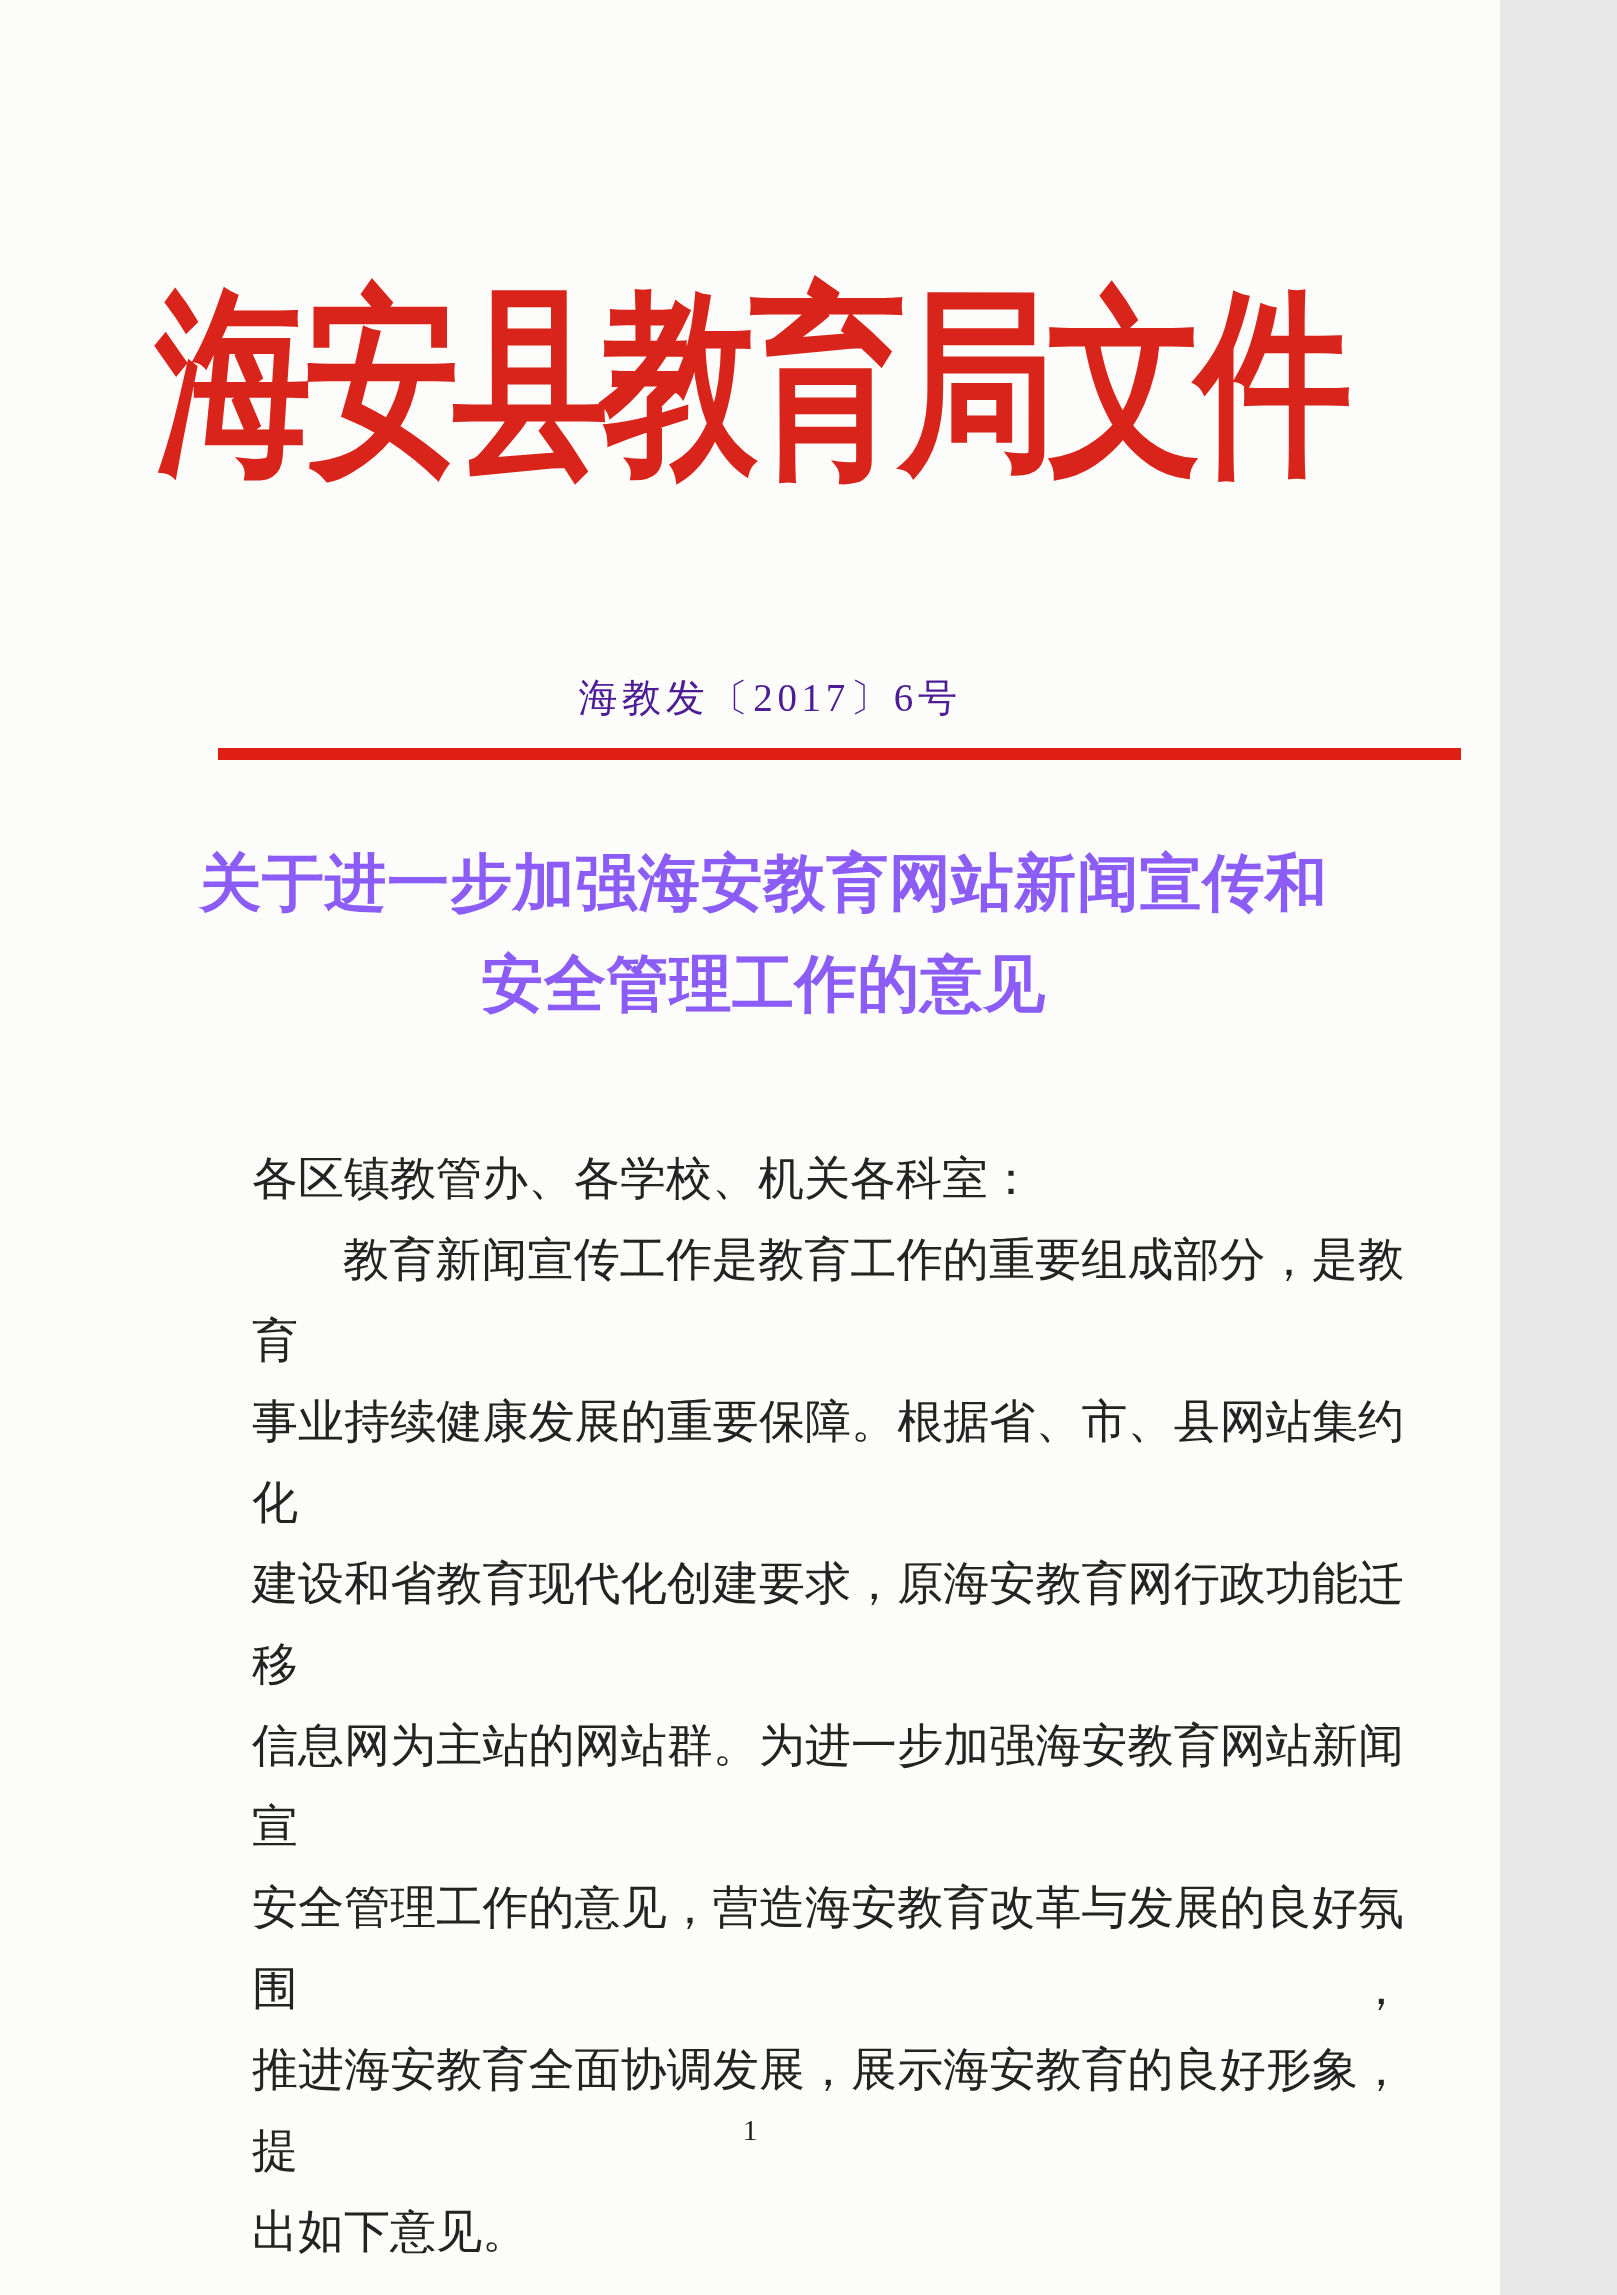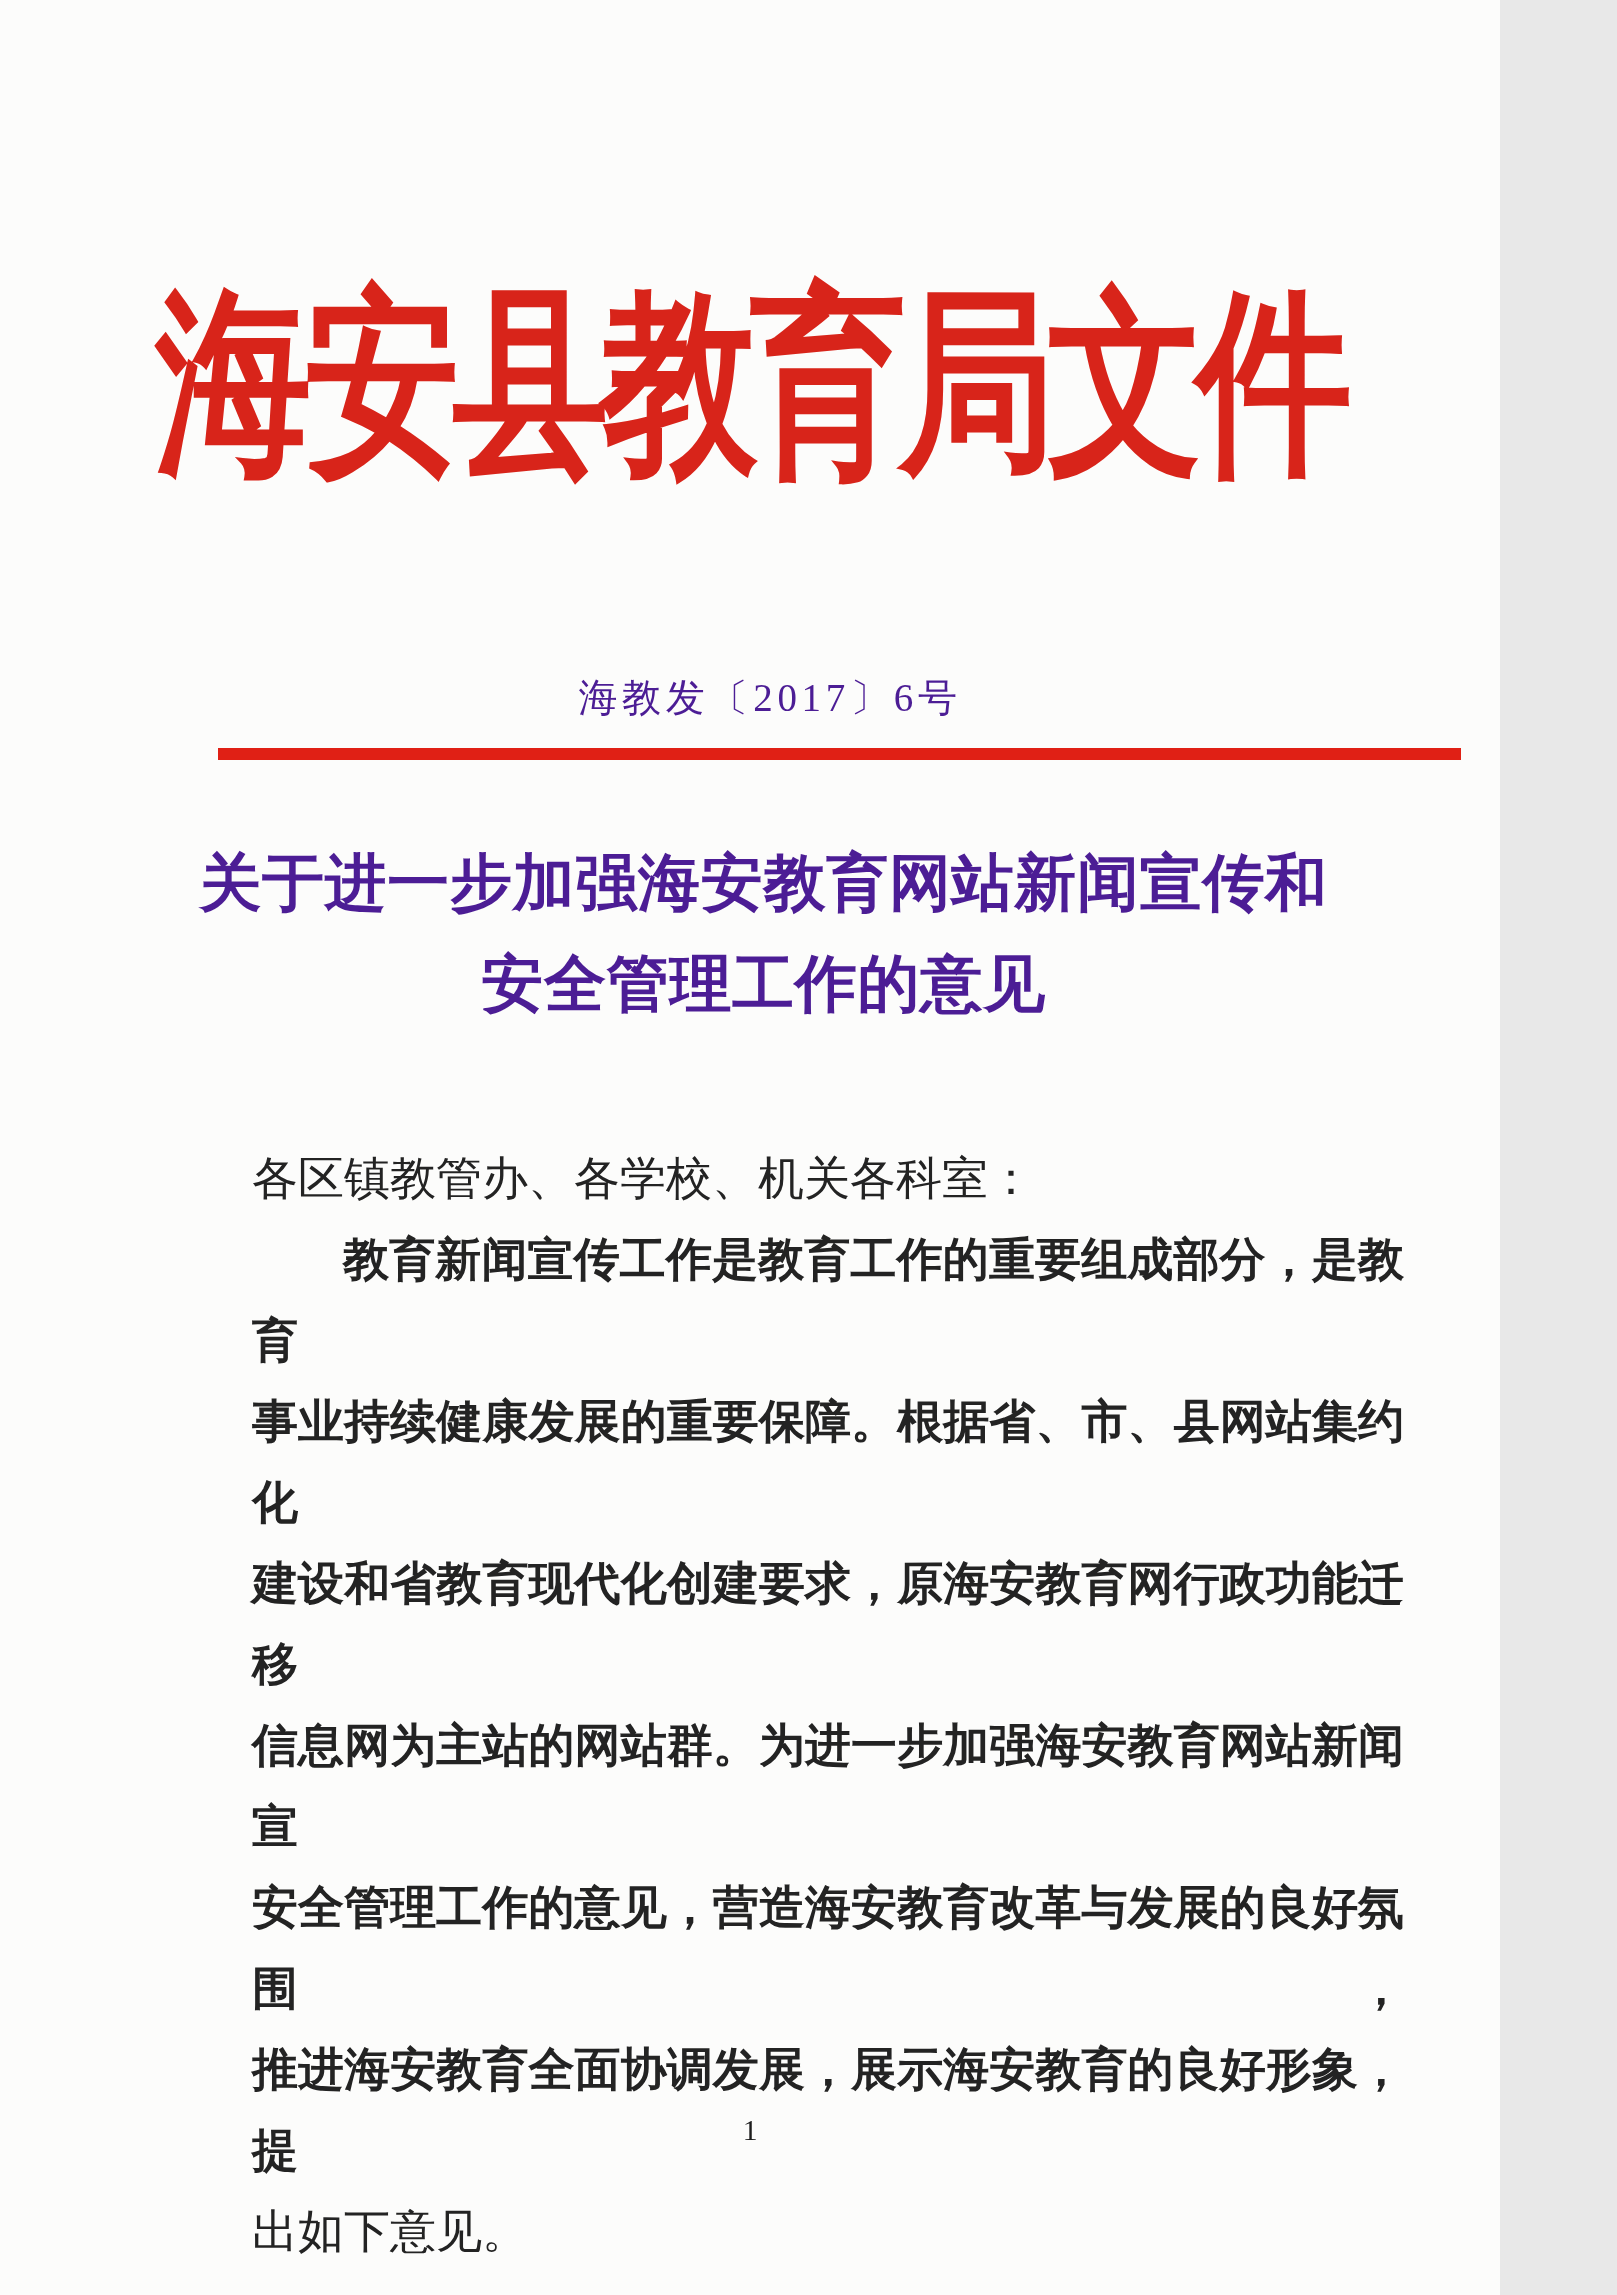--- a/index.html
+++ b/index.html
@@ -58,21 +58,21 @@
   }
 
   
   .doc-title {
     position: absolute;
     top: 833px;
     left: 27px;
     right: 0;
     text-align: center;
     font-weight: bold;
-    color: #4c1d95;
+    color: #8b5cf6;
     font-size: 62px;
     line-height: 101px;
     letter-spacing: 0.7px;
     white-space: nowrap;
   }
 
   
   .body-col {
     position: absolute;
     left: 252px;
@@ -83,21 +83,20 @@
     color: #232323;
   }
   .body-line {
     white-space: nowrap;
   }
   .fill {
     white-space: normal;
     text-align: justify;
     text-align-last: justify;
     text-justify: inter-character;
-    font-weight: bold;
   }
   .indent {
     text-indent: 91px;
   }
 
   
   .page-number {
     position: absolute;
     top: 2114px;
     left: 0;

